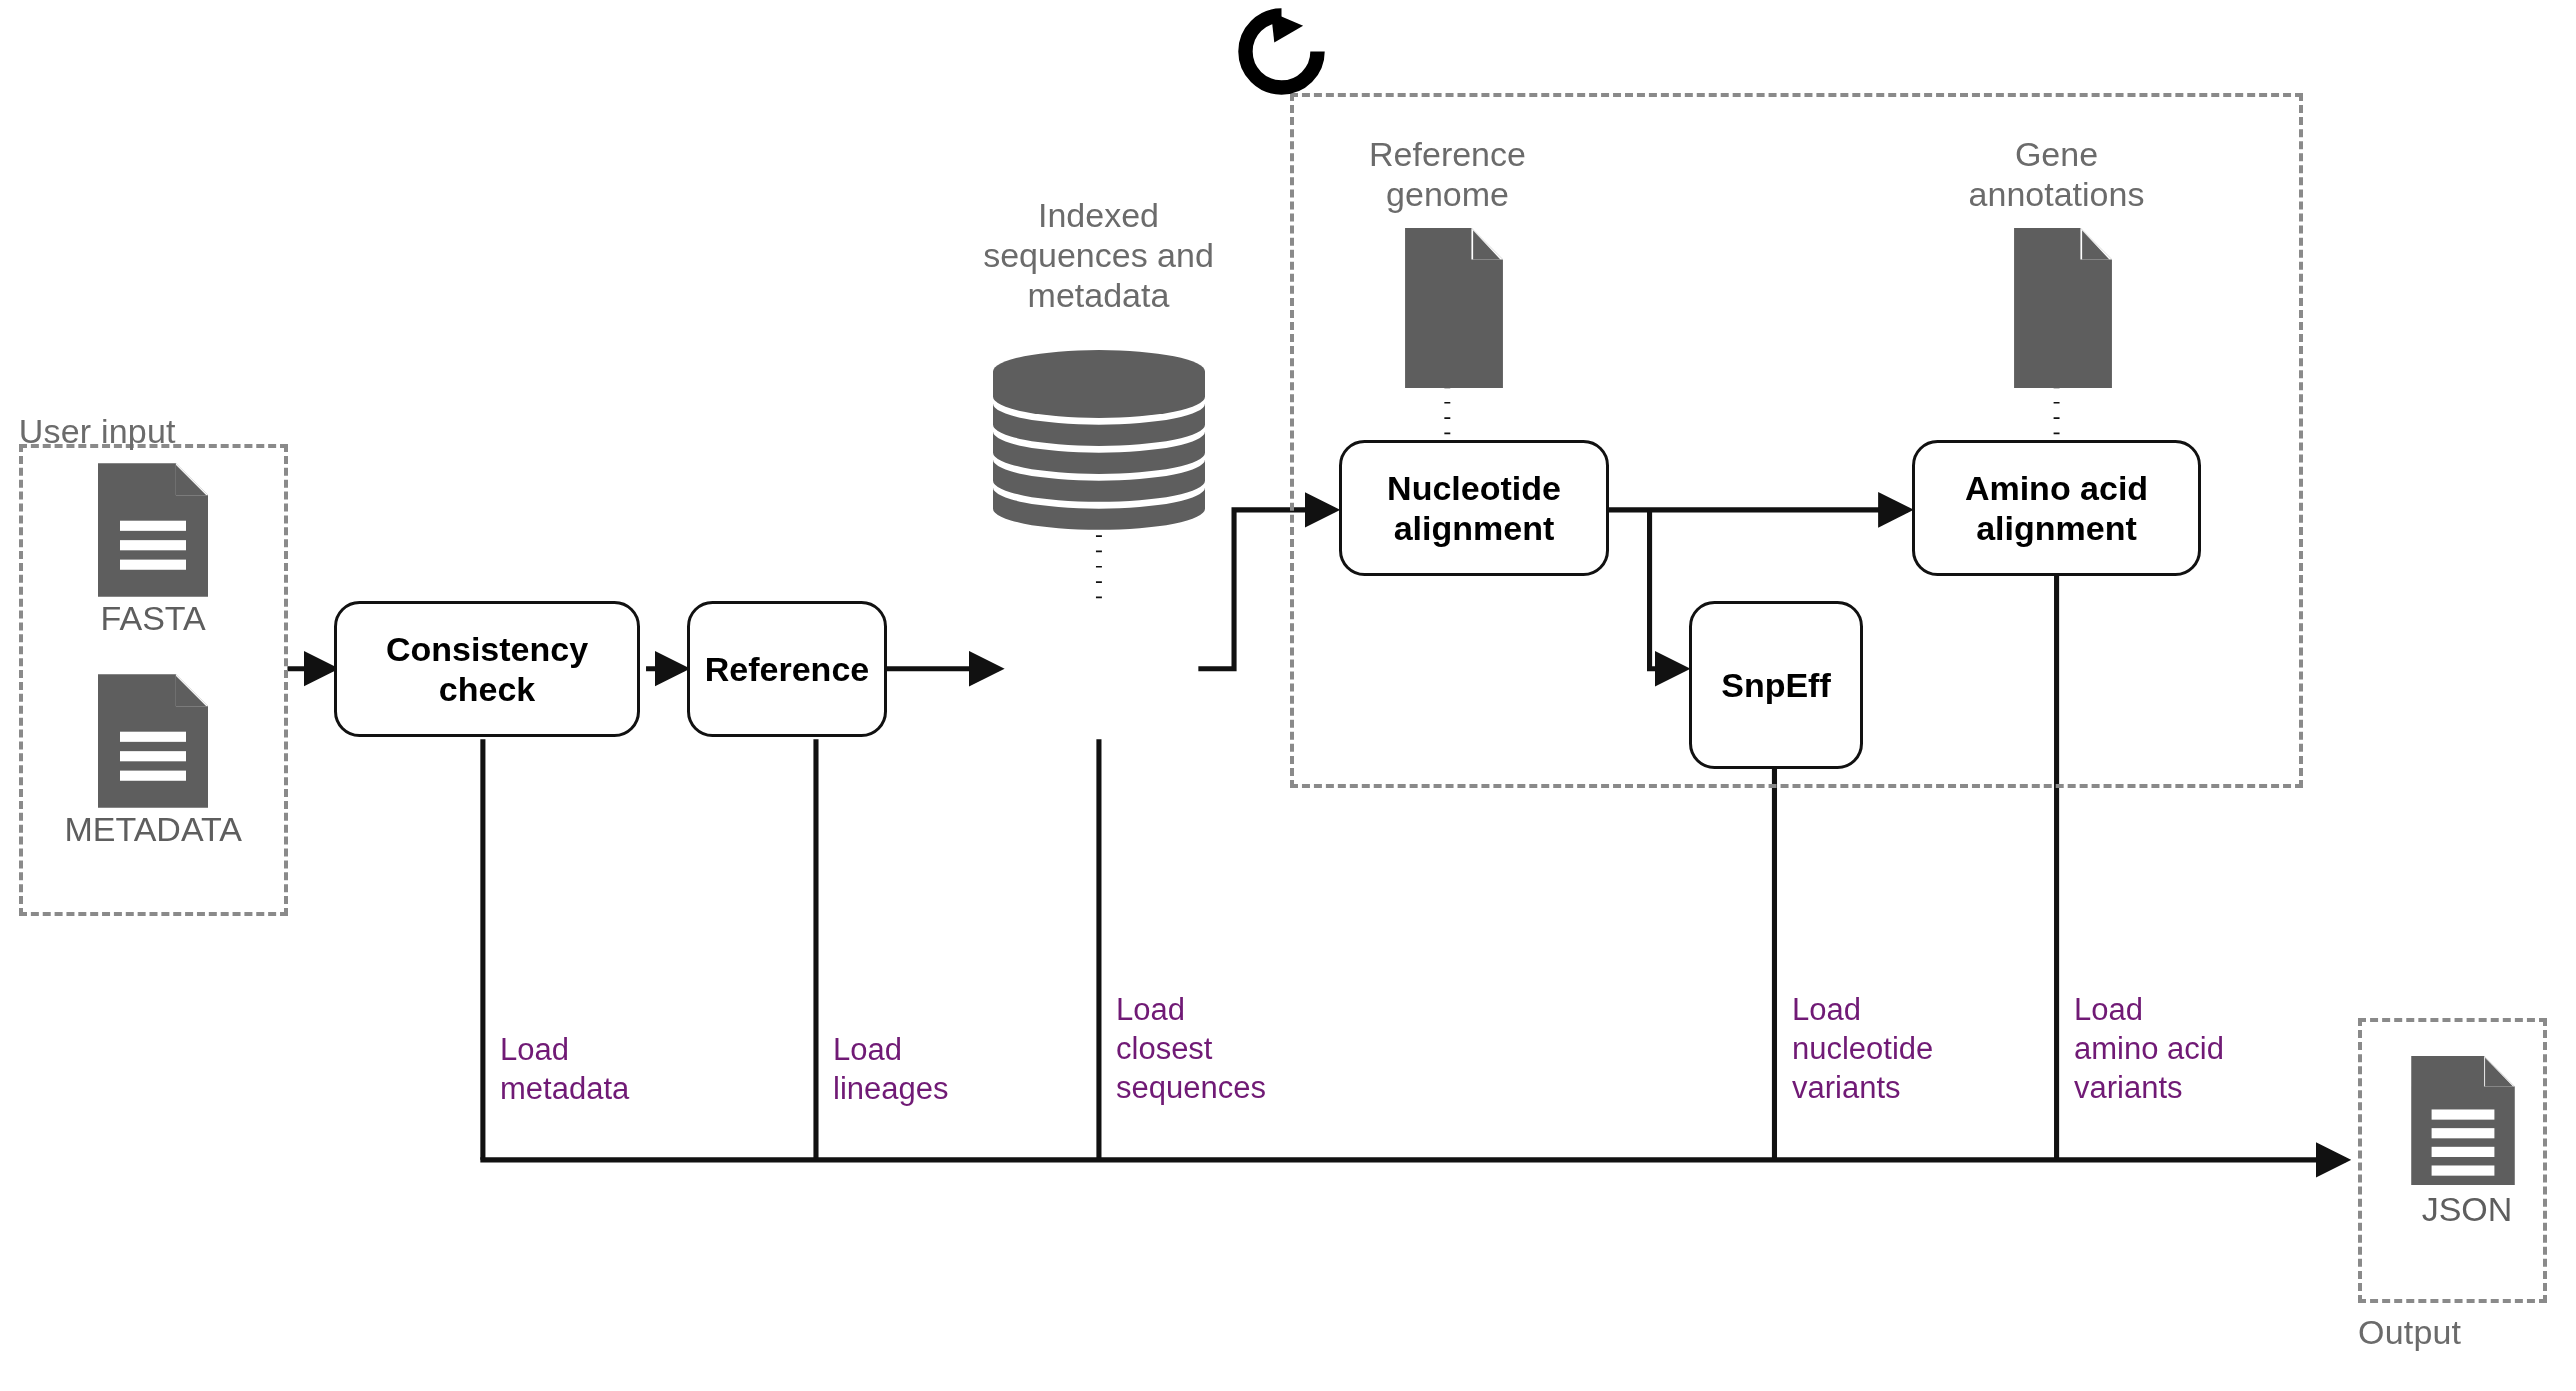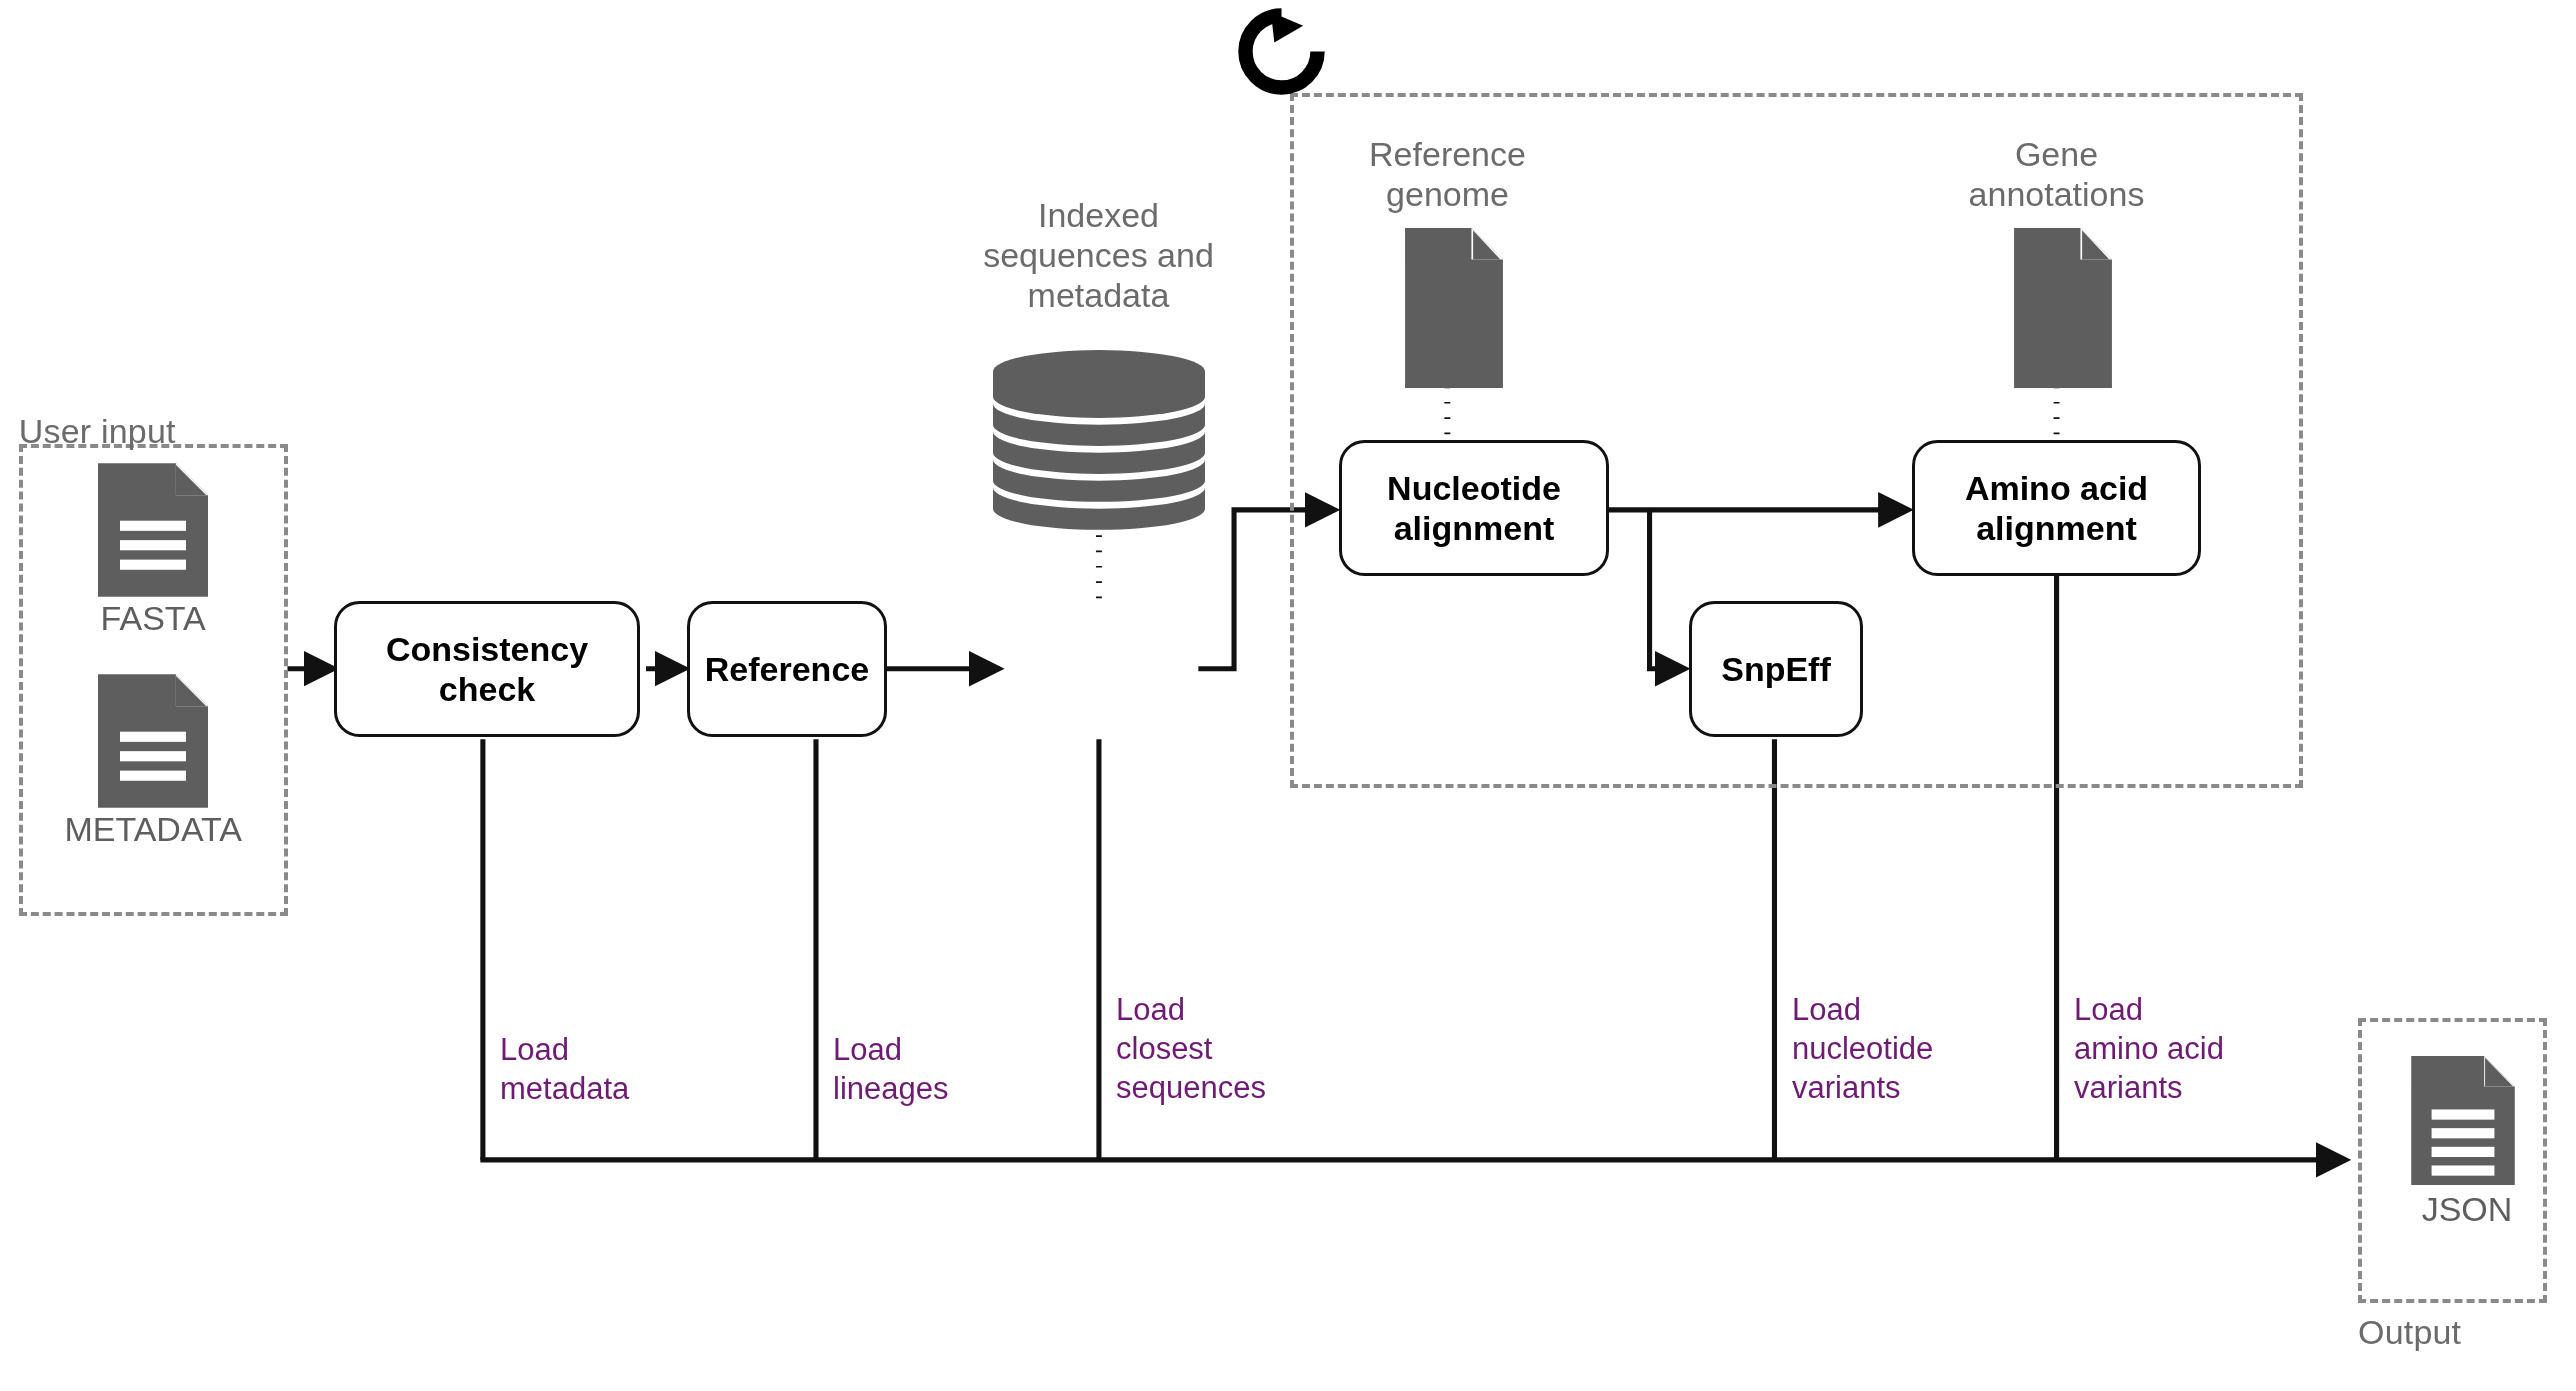--- a/index.html
+++ b/index.html
@@ -219,21 +219,21 @@
   <div class="proc" style="left:687px; top:601px; width:200px; height:136px;">
     <span style="white-space:pre-line;">Reference</span>
   </div>
 
 
   <div class="proc" style="left:1339px; top:440px; width:270px; height:136px;">
     <span style="white-space:pre-line;">Nucleotide
 alignment</span>
   </div>
 
-  <div class="proc" style="left:1689px; top:601px; width:174px; height:136px;">
+  <div class="proc" style="left:1689px; top:601px; width:174px; height:168px;">
     <span style="white-space:pre-line;">SnpEff</span>
   </div>
 
   <div class="proc" style="left:1912px; top:440px; width:289px; height:136px;">
     <span style="white-space:pre-line;">Amino acid
 alignment</span>
   </div>
 
   <div class="bus-label" style="left:500px; top:1030px; width:289px;">Load
 metadata</div>

